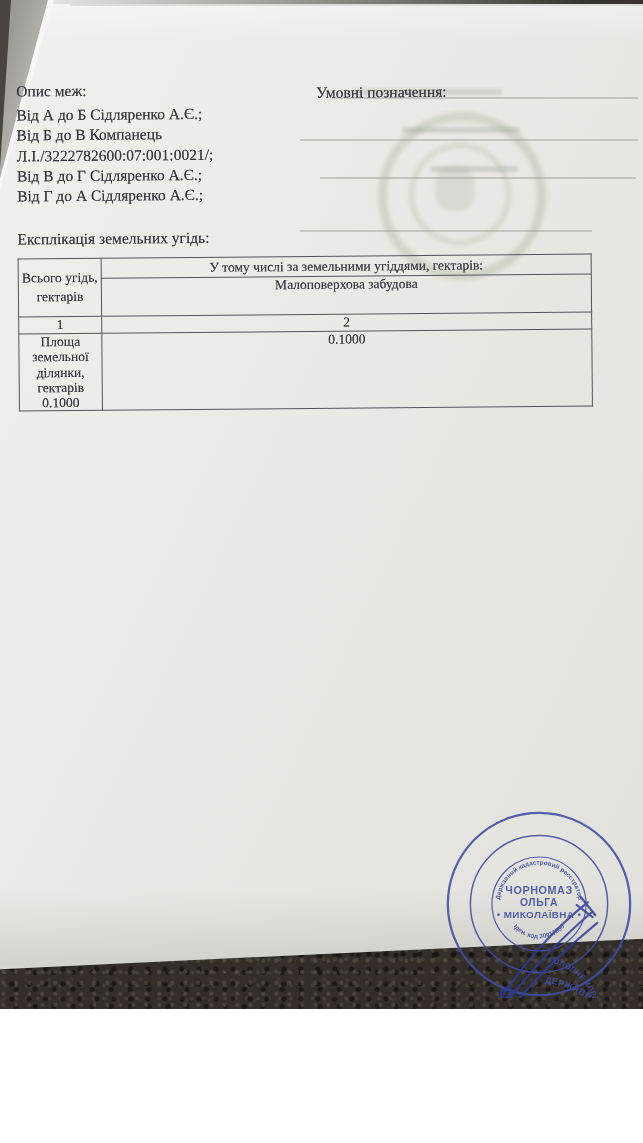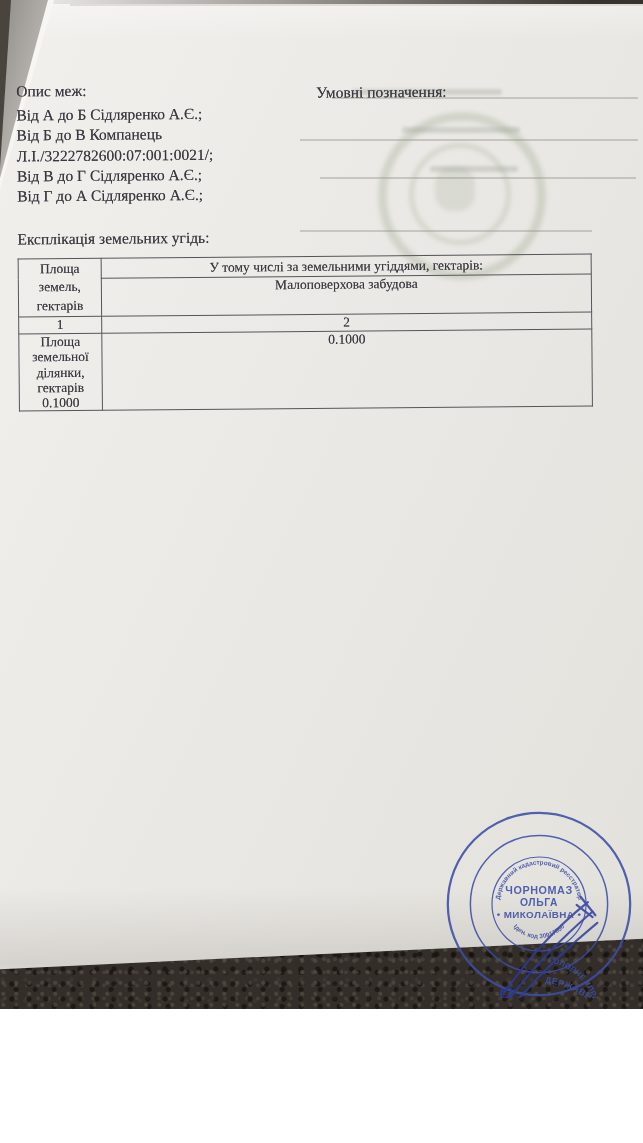--- a/index.html
+++ b/index.html
@@ -98,21 +98,21 @@
       <div>Л.І./3222782600:07:001:0021/;</div>
       <div>Від В до Г Сідляренко А.Є.;</div>
       <div>Від Г до А Сідляренко А.Є.;</div>
     </div>
     <div class="h-legend">Умовні позначення:</div>
     <div class="h-expl">Експлікація земельних угідь:</div>
 
     <table class="expl">
       <tbody>
           <tr>
-        <td class="col1 c1head" rowspan="2">Площа земель, гектарів</td>
+        <td class="col1 c1head" rowspan="2">Всього угідь, гектарів</td>
         <td class="h-head">У тому числі за земельними угіддями, гектарів:</td>
       </tr>
       <tr>
         <td class="h-sub">Малоповерхова забудова</td>
       </tr>
       <tr>
         <td class="h-num">1</td>
         <td class="h-num">2</td>
       </tr>
       <tr>

